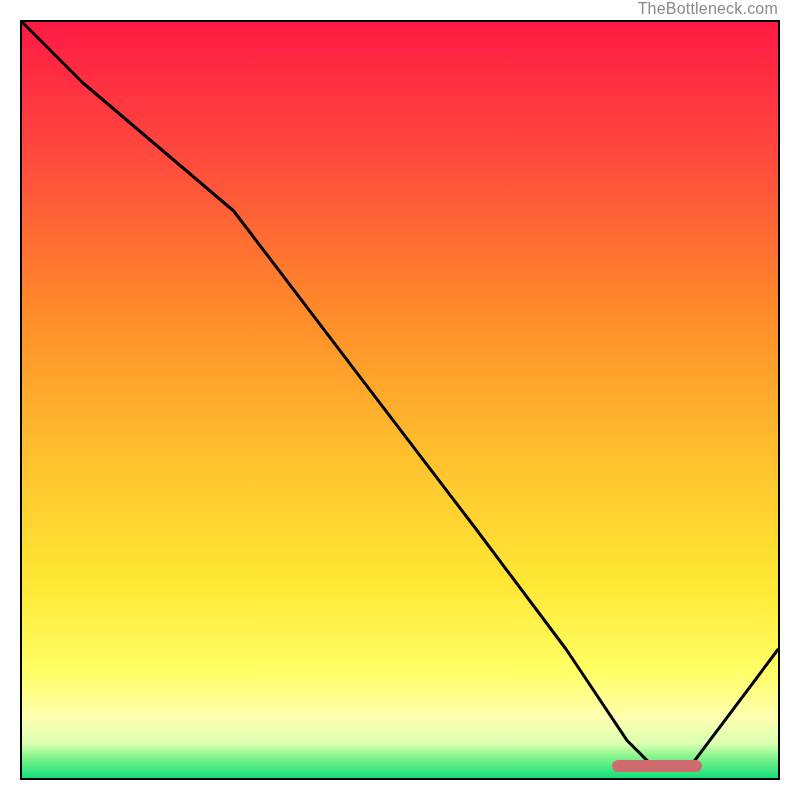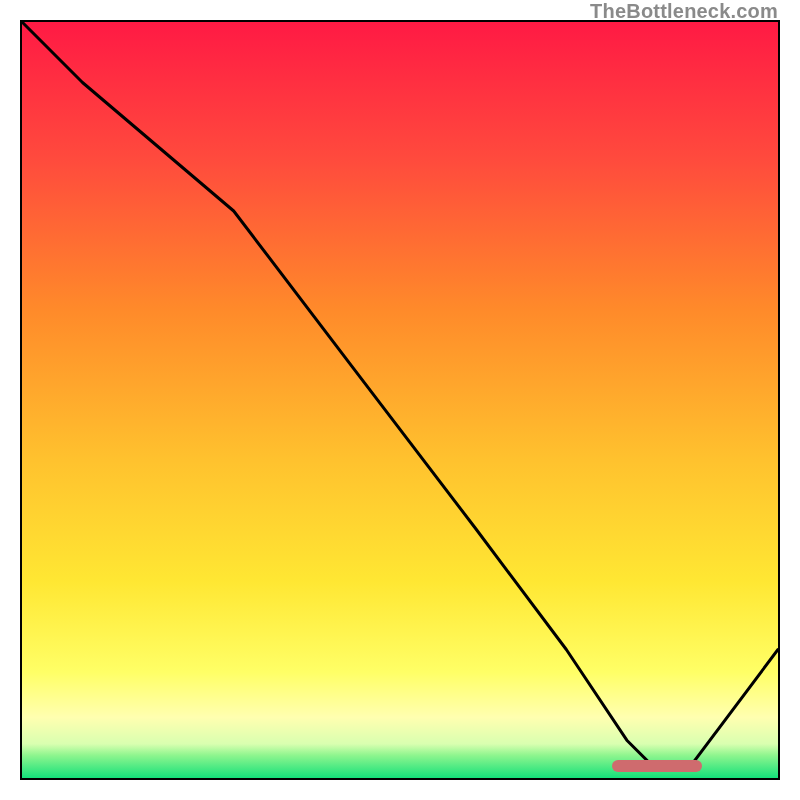--- a/index.html
+++ b/index.html
@@ -33,22 +33,22 @@
   .curve-svg {
     position: absolute;
     inset: 0;
     width: 100%;
     height: 100%;
   }
   .watermark {
     position: absolute;
     top: 0px;
     right: 22px;
-    font-size: 20px;
-    font-weight: bold;
+    font-size: 16px;
+    font-weight: normal;
     color: #8a8a8a;
     letter-spacing: 0.2px;
   }
   .marker {
     position: absolute;
     height: 12px;
     border-radius: 6px;
     background: #cf6b6e;
   }
 </style>

